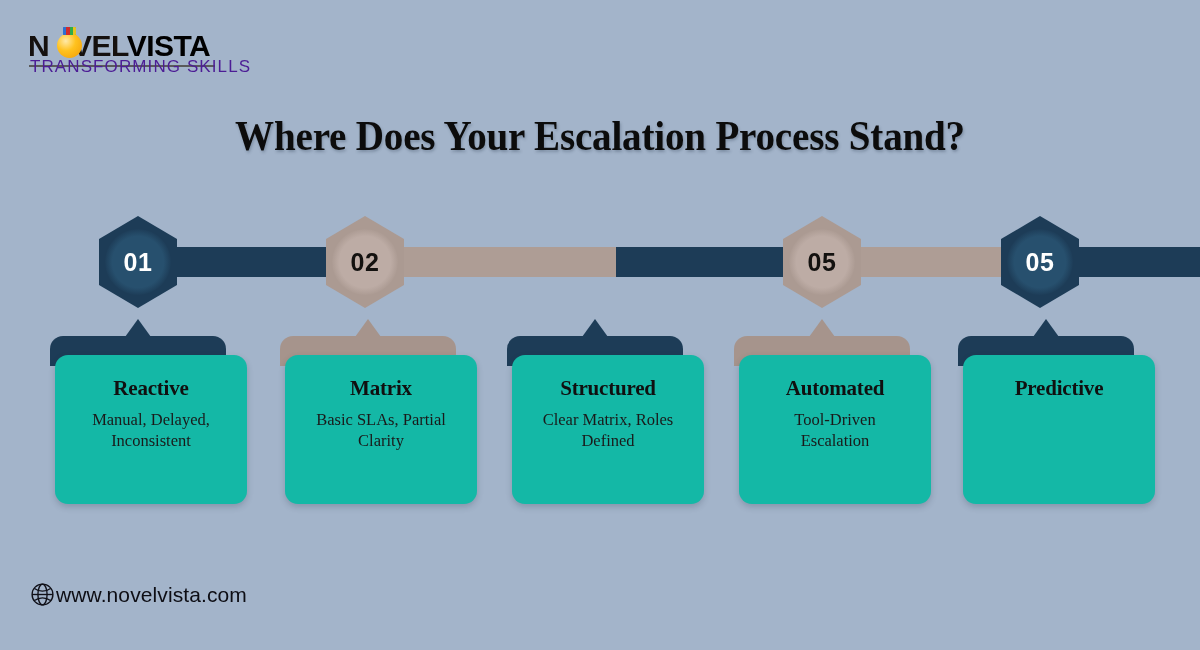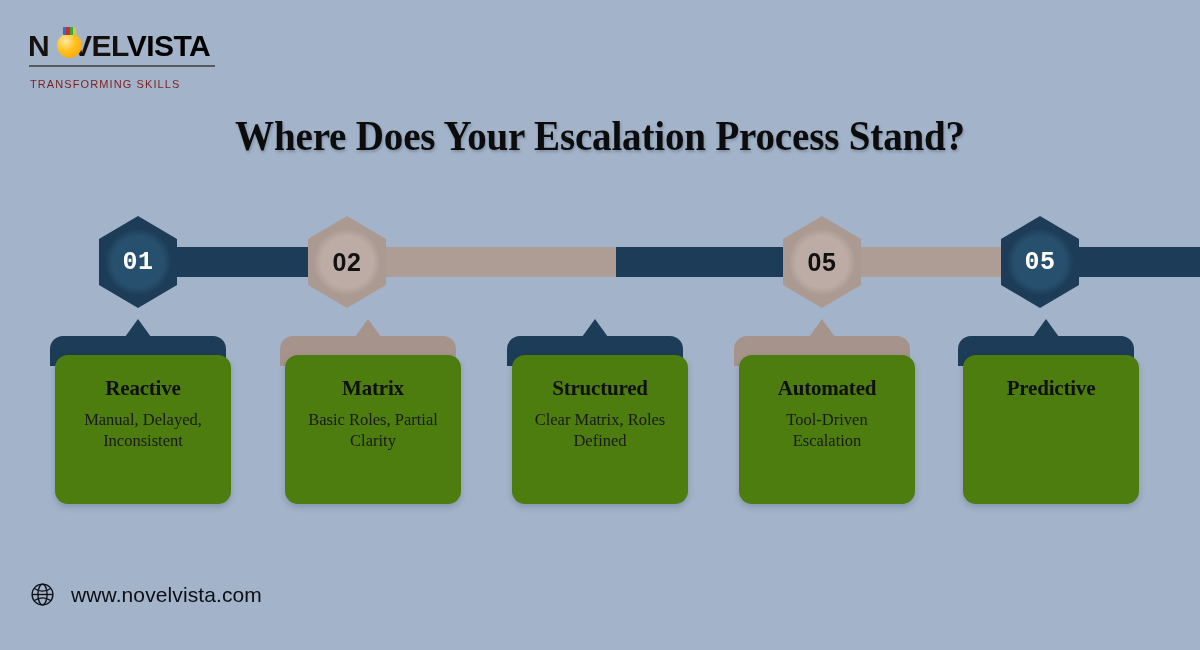--- a/index.html
+++ b/index.html
@@ -37,23 +37,23 @@
     position:absolute; left:35px; top:-1px;
     width:13px; height:8px; background:#7a7a7a;
     border-radius:1px; overflow:hidden; display:flex;
   }
   .bulb-cap i{ flex:1; height:100%; display:block; }
   .logo-rule{
     position:absolute; left:1px; top:37px;
     width:186px; height:2px; background:#5a5a5a;
   }
   .logo-tag{
-    position:absolute; left:2px; top:50px;
-    font-size:11px; font-weight:normal; letter-spacing:1.1px;
-    color:#7f1d1d; white-space:nowrap;
+    position:absolute; left:2px; top:29px;
+    font-size:17px; font-weight:normal; letter-spacing:1.1px;
+    color:#4c1d95; white-space:nowrap;
   }
 
   
   #title{
     position:absolute; left:0; top:112px; width:1200px;
     text-align:center;
     font-family:"Liberation Serif", serif;
     font-weight:bold; font-size:42px; color:#0c0c0c;
     letter-spacing:-0.2px;
     text-shadow:1px 2px 3px rgba(40,55,75,.30);
@@ -81,42 +81,42 @@
   }
   .hex.navy{ background:#1d3c57; }
   .hex.navy .glow{ background:radial-gradient(circle,#27506e 0%, #27506e 55%, rgba(39,80,110,0) 72%); }
   .hex.tan { background:#ab9a92; }
   .hex.tan .glow{ background:radial-gradient(circle,#bdaca5 0%, #bdaca5 55%, rgba(189,172,165,0) 72%); }
   .hex .num{
     position:relative; z-index:2;
     font-family:"Liberation Sans", sans-serif;
     font-weight:bold; font-size:25px; letter-spacing:.5px;
   }
-  .hex.navy .num{ color:#ffffff;font-family:Liberation Mono, monospace; }
+  .hex.navy .num{ color:#ffffff; }
   .hex.tan  .num{ color:#13110f; }
 
   
   .card{
     position:absolute; top:336px;
     width:176px; height:168px;
   }
   .card .pointer{
     position:absolute; left:50%; top:-17px; margin-left:-13px;
     width:26px; height:18px;
   }
   .card .pointer svg{ display:block; }
   .card .header{
     position:absolute; left:0; top:0; width:100%; height:30px;
     border-radius:13px 13px 0 0;
   }
   .card.navy .header{ background:#1d3c57; }
   .card.tan  .header{ background:#a6948c; }
   .card .body{
-    position:absolute; left:5px; top:19px; width:176px; height:149px;
-    background:#4d7c0f;
+    position:absolute; left:5px; top:19px; width:192px; height:149px;
+    background:#14b8a6;
     border-radius:13px;
     box-shadow:0 3px 6px rgba(30,45,65,.22);
     display:flex; flex-direction:column; align-items:center;
     padding-top:21px;
   }
   .card .title{
     font-family:"Liberation Serif", serif;
     font-weight:bold; font-size:21px; color:#101010;
     line-height:24px; text-align:center;
     letter-spacing:-0.2px;
@@ -125,21 +125,21 @@
     margin-top:9px;
     font-family:"Liberation Serif", serif;
     font-size:16.5px; color:#1a1a1a;
     line-height:21px; text-align:center;
     max-width:140px;
   }
 
   
   #footer{
     position:absolute; left:30px; top:582px;
-    display:flex; align-items:center; gap:16px;
+    display:flex; align-items:center; gap:1px;
   }
   #footer .globe{ width:25px; height:25px; display:block; }
   #footer .url{
     font-family:"Liberation Sans", sans-serif;
     font-size:21px; color:#0d0d14; letter-spacing:.1px;
   }
 </style>
 </head>
 <body>
 
@@ -165,21 +165,21 @@
   <div class="bar navy" style="left:160px;  width:222px;"></div>
   <div class="bar tan" style="left:382px;  width:234px;"></div>
   <div class="bar navy" style="left:616px;  width:228px;"></div>
   <div class="bar tan" style="left:844px;  width:174px;"></div>
   <div class="bar navy" style="left:1062px; width:138px;"></div>
 
   <div class="hex navy" style="left:99px;">
     <span class="glow"></span>
     <span class="num">01</span>
   </div>
-  <div class="hex tan" style="left:308px;">
+  <div class="hex tan" style="left:326px;">
     <span class="glow"></span>
     <span class="num">02</span>
   </div>
   <div class="hex tan" style="left:783px;">
     <span class="glow"></span>
     <span class="num">05</span>
   </div>
   <div class="hex navy" style="left:1001px;">
     <span class="glow"></span>
     <span class="num">05</span>
@@ -200,21 +200,21 @@
 
   <div class="card tan" style="left:280px;">
     <span class="pointer">
       <svg width="26" height="18" viewBox="0 0 26 18">
           <path d="M13 0 L26 18 L0 18 Z" fill="#a6948c"></path>
         </svg>
     </span>
     <div class="header"></div>
     <div class="body">
       <div class="title">Matrix</div>
-      <div class="desc">Basic Roles, Partial Clarity</div>
+      <div class="desc">Basic SLAs, Partial Clarity</div>
     </div>
   </div>
 
   <div class="card tan" style="left:734px;">
     <span class="pointer">
       <svg width="26" height="18" viewBox="0 0 26 18">
           <path d="M13 0 L26 18 L0 18 Z" fill="#a6948c"></path>
         </svg>
     </span>
     <div class="header"></div>

